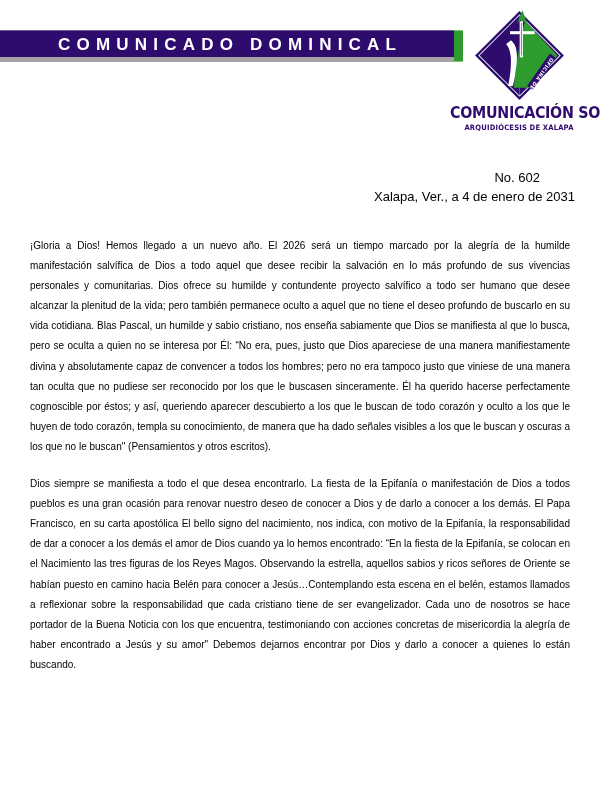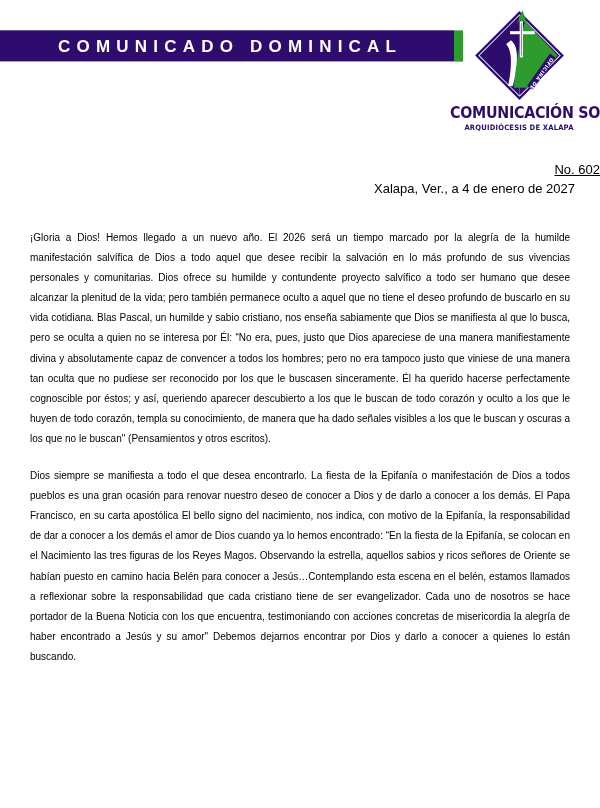--- a/index.html
+++ b/index.html
@@ -32,21 +32,21 @@
     display: flex;
     align-items: stretch;
   }
   .banner-bar {
     flex: 1 1 auto;
     background: #2e0c6e;
     display: flex;
     align-items: center;
     justify-content: center;
     border-top: 1px solid #6f5aa0;
-    border-bottom: 1px solid #a3a3a3;
+    border-bottom: 5px solid #a3a3a3;
   }
   .banner-title {
     color: #ffffff;
     font-size: 17px;
     font-weight: bold;
     letter-spacing: 6.2px;
     text-indent: 6.2px;
     white-space: nowrap;
     line-height: 1;
   }
@@ -88,24 +88,24 @@
     color: #2e0c6e;
     letter-spacing: 0.2px;
     transform: scaleX(0.92);
     margin-top: 1px;
     white-space: nowrap;
   }
 
   
   .issue-line {
     text-align: right;
+    padding-right: 60px;
     font-size: 13px;
     line-height: 19px;
-    margin-top: 8px;
-    text-decoration: underline;
+    margin-top: 16px;
   }
   .date-line {
     text-align: right;
     padding-right: 25px;
     font-size: 13px;
     line-height: 19px;
   }
 
   
   .article {
@@ -172,21 +172,21 @@
         <path d="M88 52 L64 86 L58 82 L82 48 Z" fill="#2e0c6e"></path>
         <text x="0" y="0" fill="#ffffff" font-family="DejaVu Sans, sans-serif" font-size="5.2" font-weight="bold" letter-spacing="0.6" transform="translate(83,52) rotate(125)">OFICINA DE</text>
       </g>
     </svg>
     <div class="logo-name">COMUNICACIÓN SOCIAL</div>
     <div class="logo-sub">ARQUIDIÓCESIS DE XALAPA</div>
   </div>
 </div>
 
 <div class="issue-line">No. 602</div>
-<div class="date-line">Xalapa, Ver., a 4 de enero de 2027</div>
+<div class="date-line">Xalapa, Ver., a 4 de enero de 2031</div>
 
 <div class="article">
 
   <div class="body-text">
     <p>¡Gloria a Dios! Hemos llegado a un nuevo año. El 2026 será un tiempo marcado por la alegría de la humilde manifestación salvífica de Dios a todo aquel que desee recibir la salvación en lo más profundo de sus vivencias personales y comunitarias. Dios ofrece su humilde y contundente proyecto salvífico a todo ser humano que desee alcanzar la plenitud de la vida; pero también permanece oculto a aquel que no tiene el deseo profundo de buscarlo en su vida cotidiana. Blas Pascal, un humilde y sabio cristiano, nos enseña sabiamente que Dios se manifiesta al que lo busca, pero se oculta a quien no se interesa por Él: “No era, pues, justo que Dios apareciese de una manera manifiestamente divina y absolutamente capaz de convencer a todos los hombres; pero no era tampoco justo que viniese de una manera tan oculta que no pudiese ser reconocido por los que le buscasen sinceramente. Él ha querido hacerse perfectamente cognoscible por éstos; y así, queriendo aparecer descubierto a los que le buscan de todo corazón y oculto a los que le huyen de todo corazón, templa su conocimiento, de manera que ha dado señales visibles a los que le buscan y oscuras a los que no le buscan" (Pensamientos y otros escritos).</p>
     <p>Dios siempre se manifiesta a todo el que desea encontrarlo. La fiesta de la Epifanía o manifestación de Dios a todos pueblos es una gran ocasión para renovar nuestro deseo de conocer a Dios y de darlo a conocer a los demás. El Papa Francisco, en su carta apostólica El bello signo del nacimiento, nos indica, con motivo de la Epifanía, la responsabilidad de dar a conocer a los demás el amor de Dios cuando ya lo hemos encontrado: “En la fiesta de la Epifanía, se colocan en el Nacimiento las tres figuras de los Reyes Magos. Observando la estrella, aquellos sabios y ricos señores de Oriente se habían puesto en camino hacia Belén para conocer a Jesús…Contemplando esta escena en el belén, estamos llamados a reflexionar sobre la responsabilidad que cada cristiano tiene de ser evangelizador. Cada uno de nosotros se hace portador de la Buena Noticia con los que encuentra, testimoniando con acciones concretas de misericordia la alegría de haber encontrado a Jesús y su amor" Debemos dejarnos encontrar por Dios y darlo a conocer a quienes lo están buscando.</p>
   </div>
 </div>
 
 </body></html>

